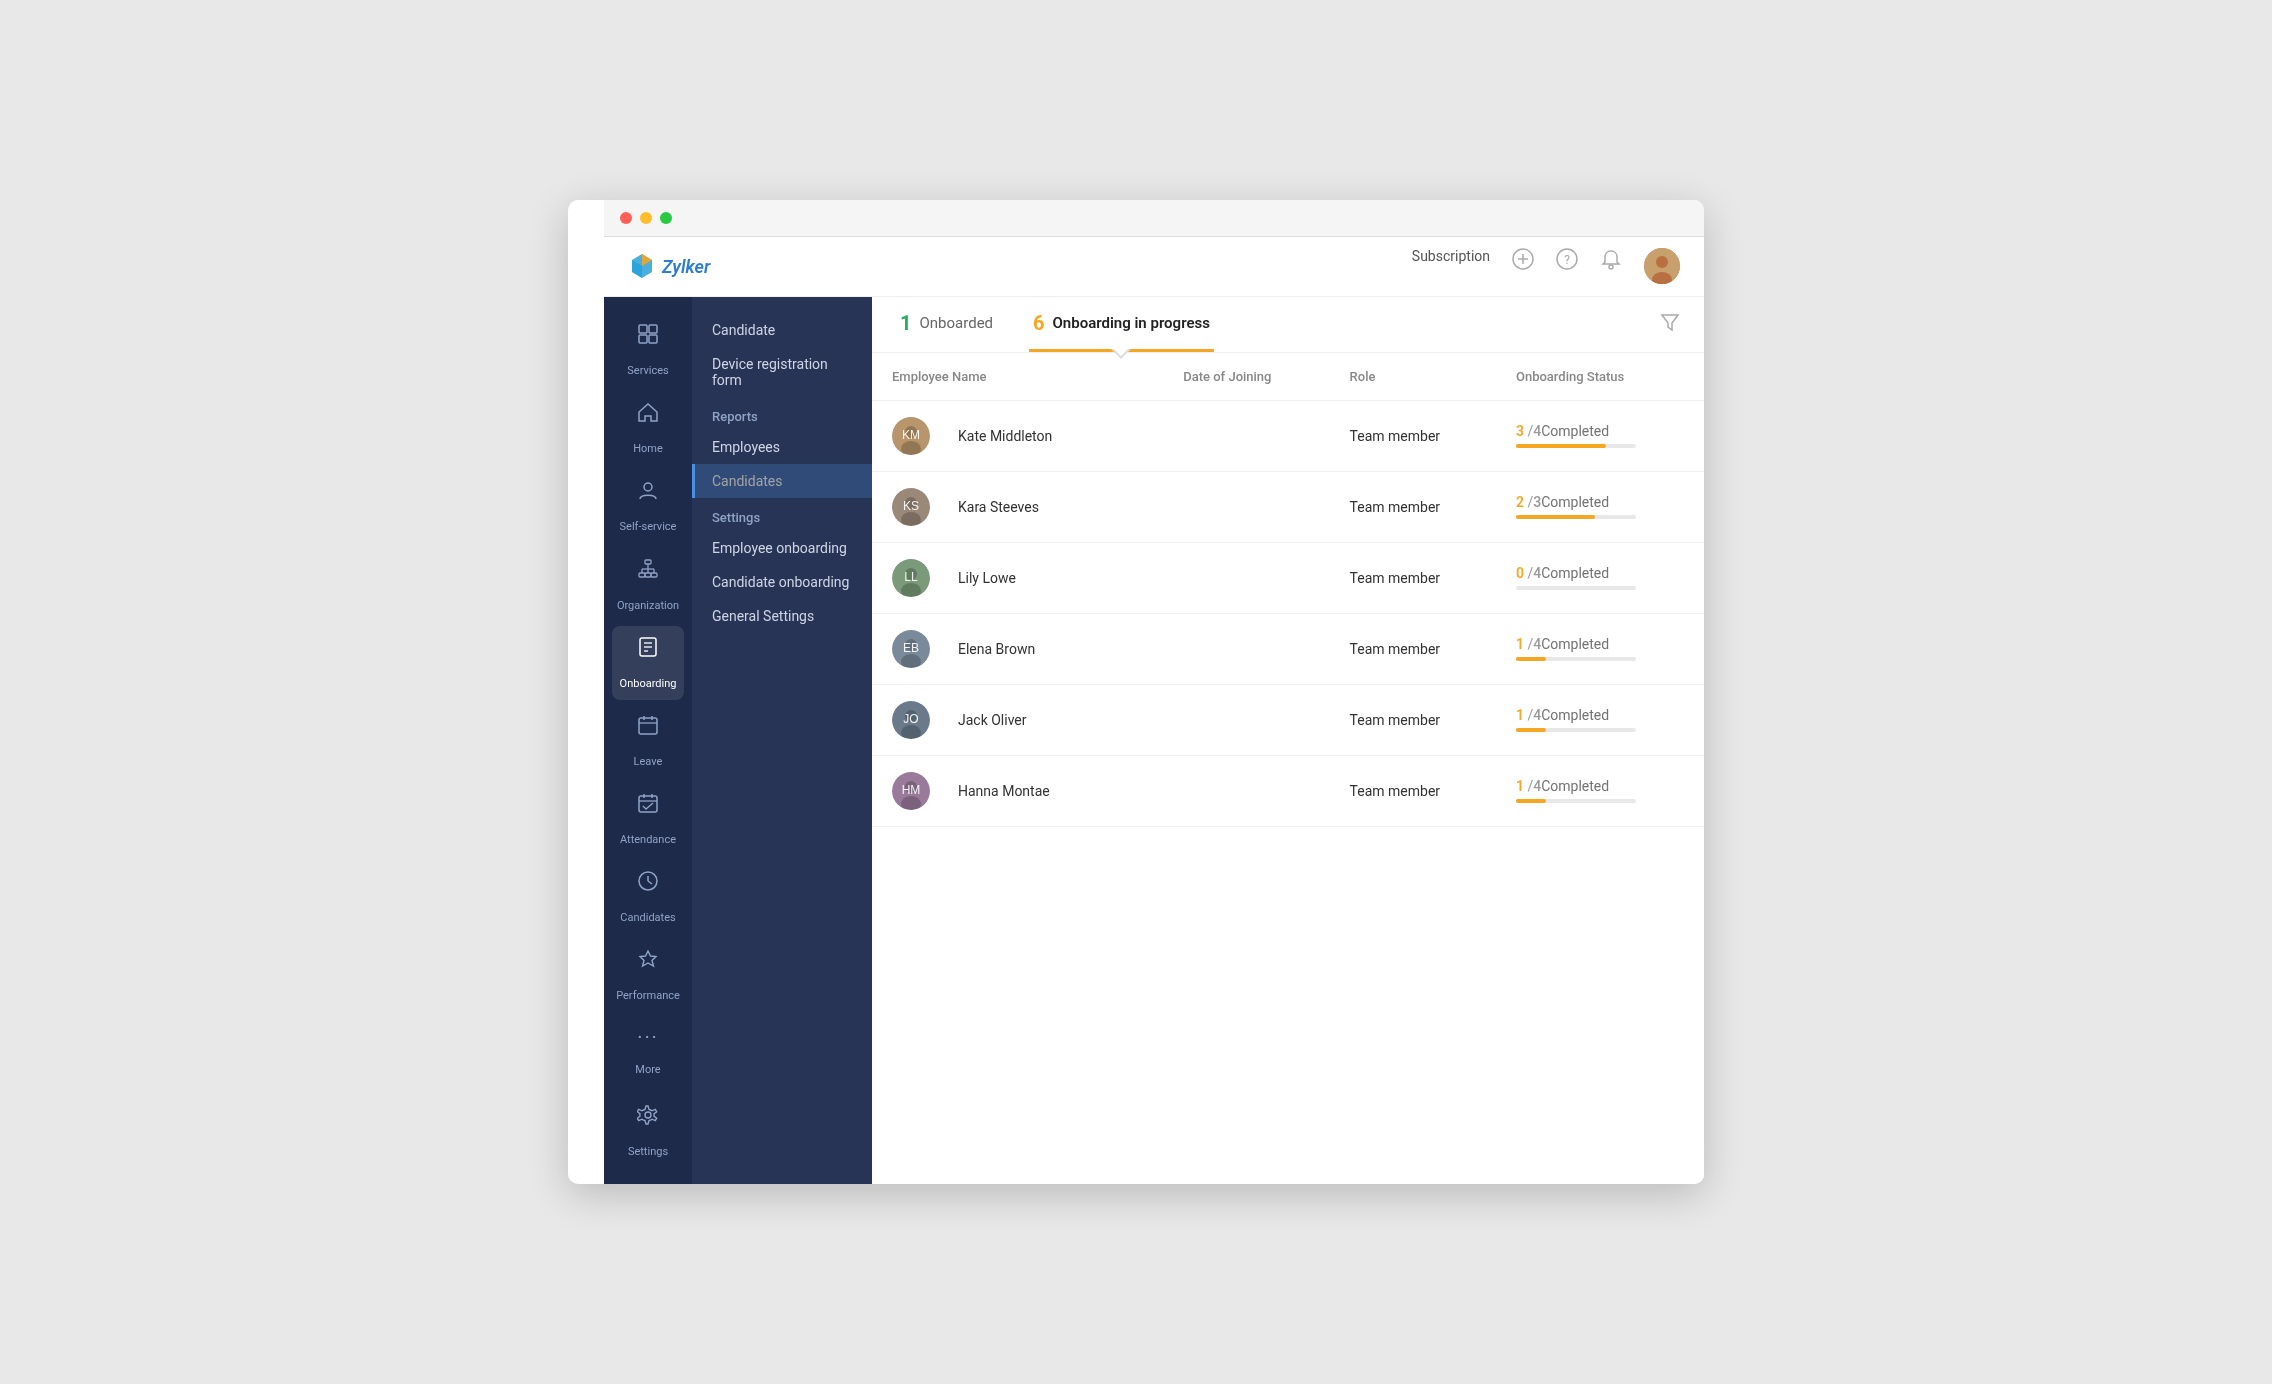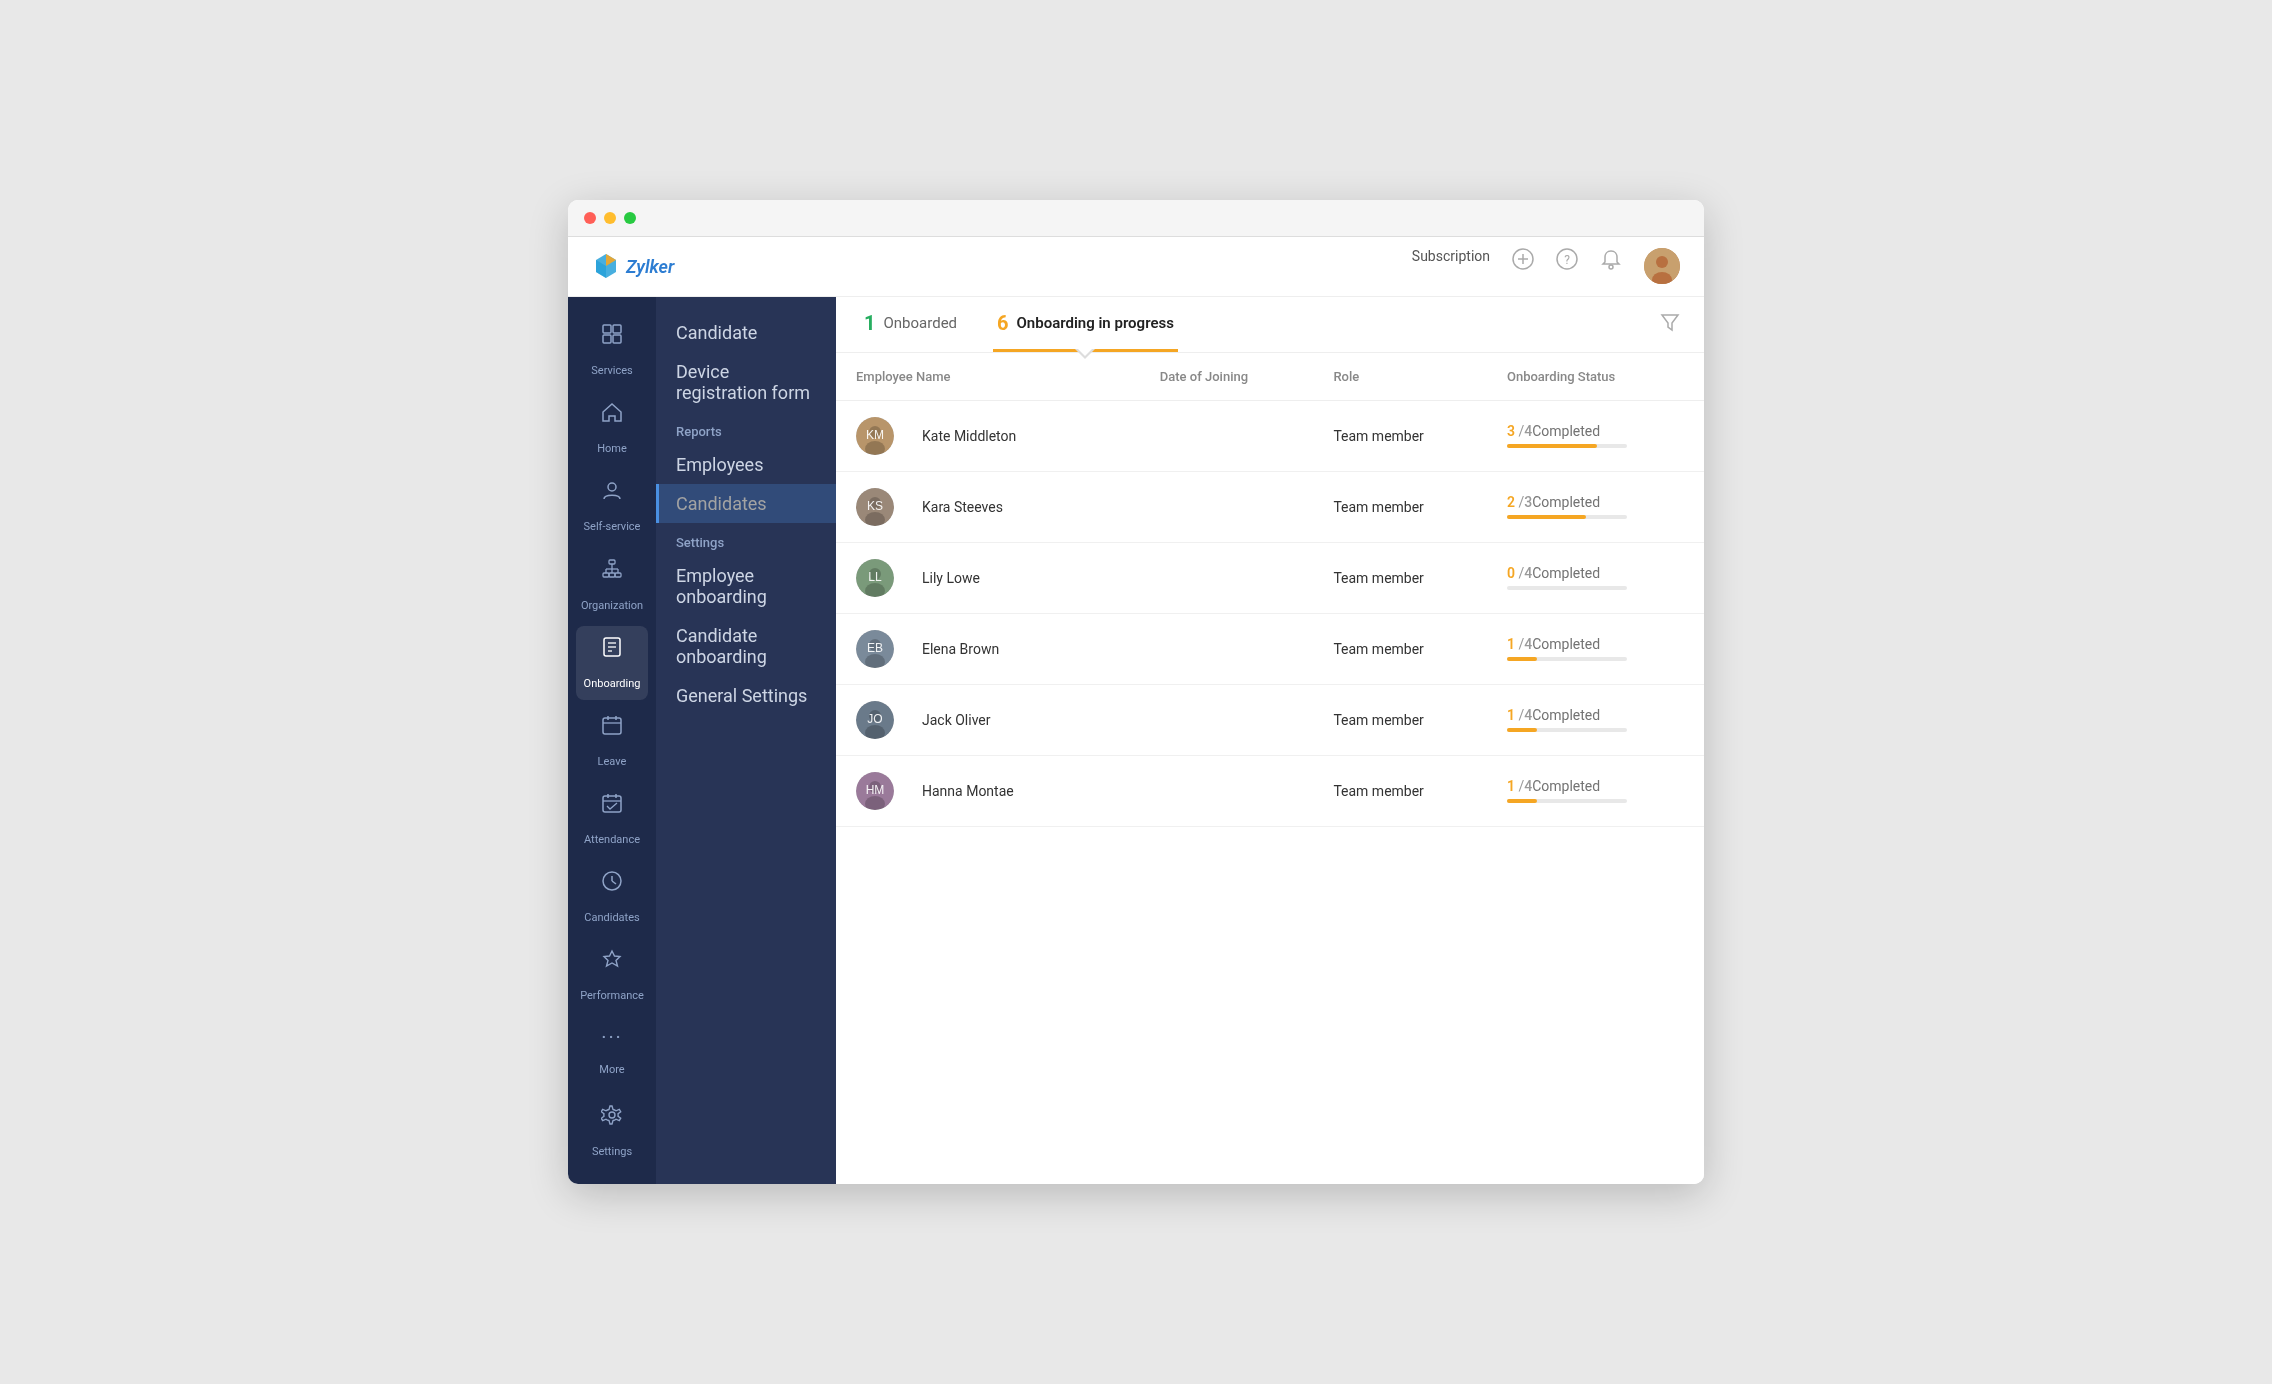--- a/index.html
+++ b/index.html
@@ -13,20 +13,21 @@
       padding: 20px;
     }
     .window {
       width: 1136px;
       background: #fff;
       border-radius: 10px;
       box-shadow: 0 10px 40px rgba(0,0,0,0.2);
       overflow: hidden;
       display: flex;
       flex-direction: column;
+      padding-left: 36px;
     }
     
     .title-bar {
       background: #f5f5f5;
       padding: 12px 16px;
       display: flex;
       align-items: center;
       gap: 8px;
       border-bottom: 1px solid #ddd;
     }
@@ -176,21 +177,21 @@
       padding: 16px 0;
       overflow-y: auto;
     }
     .sidebar-section-title {
       font-size: 13px;
       color: #8fa3c7;
       padding: 12px 20px 6px;
       font-weight: 500;
     }
     .sidebar-item {
-      font-size: 18px;
+      font-size: 14px;
       color: #cdd5e4;
       padding: 9px 20px;
       cursor: pointer;
       border-radius: 0;
     }
     .sidebar-item.active {
       background: rgba(74, 144, 226, 0.25);
       color: #a3a3a3;
       border-left: 3px solid #4a90e2;
       padding-left: 17px;

